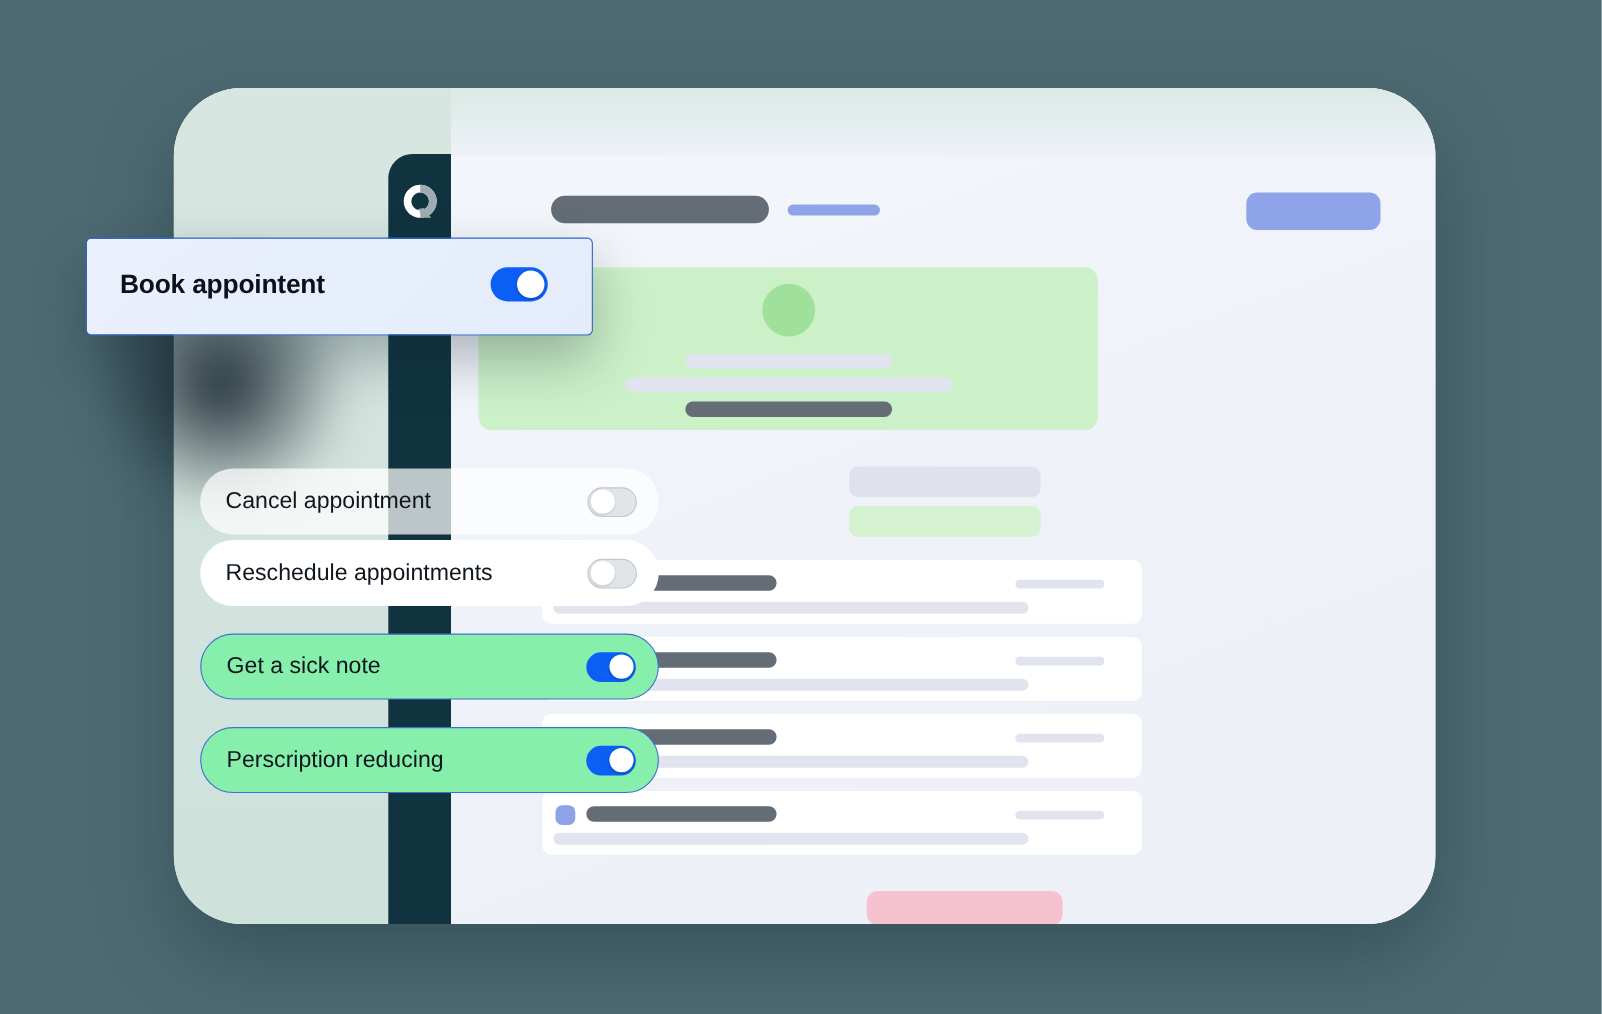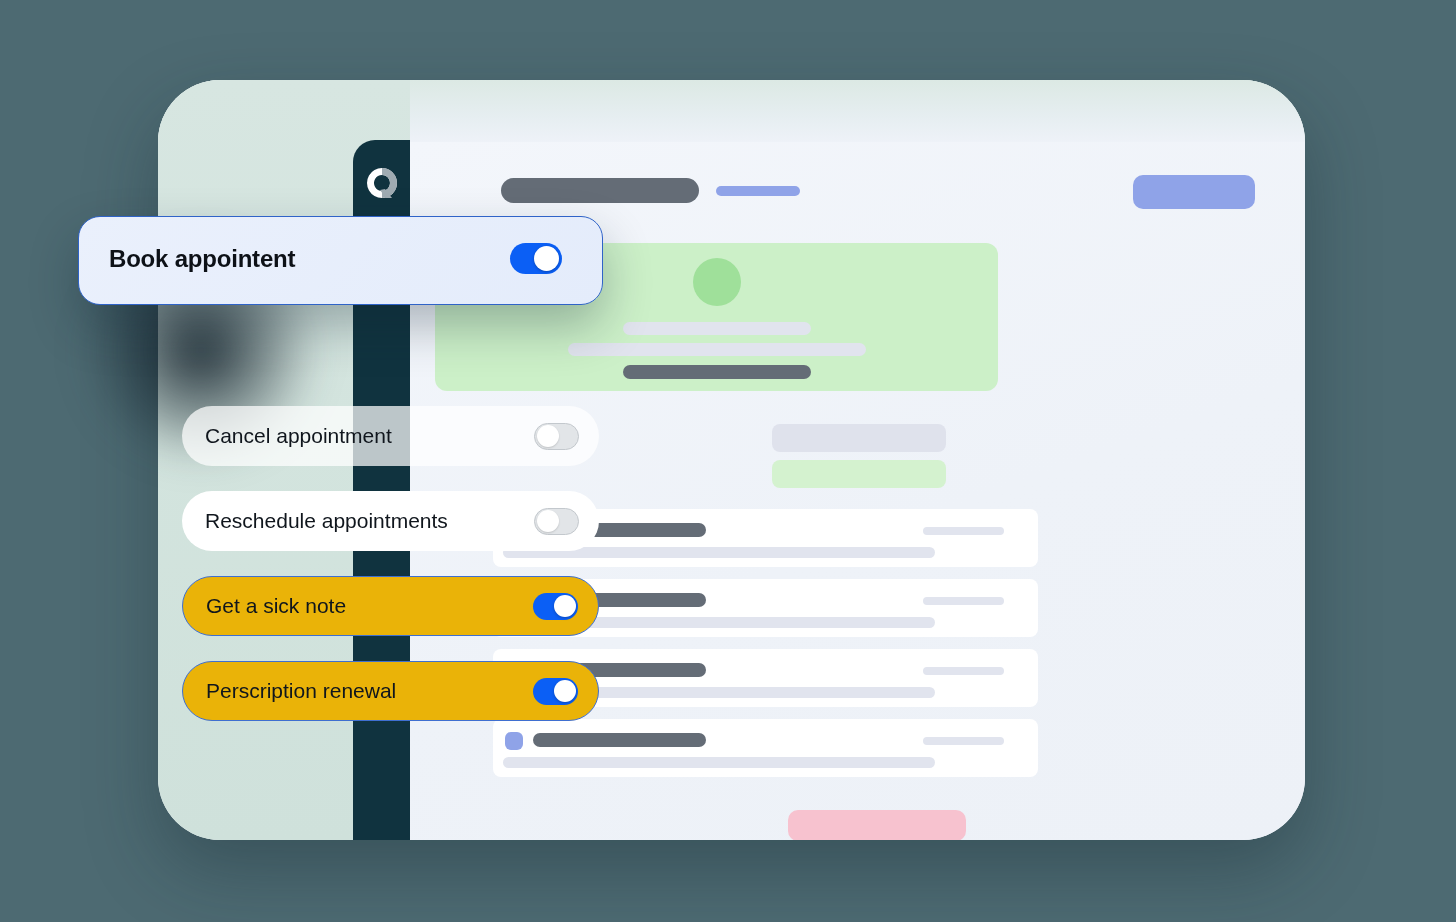--- a/index.html
+++ b/index.html
@@ -193,25 +193,25 @@
     position: absolute;
     left: 36px; top: 190px;
     width: 330px; height: 320px;
     border-radius: 60px;
     background: radial-gradient(closest-side, rgba(20,35,45,.95), rgba(20,35,45,.0) 72%);
     filter: blur(18px);
   }
   .feature-card {
     position: absolute;
     left: 78px; top: 216px;
-    width: 525px;
+    width: 461px;
     padding: 26px 40px 30px 30px;
     background: linear-gradient(135deg, #eaf0fc 0%, #e4ecfb 100%);
     border: 1.5px solid #2f63c8;
-    border-radius: 22px;
+    border-radius: 5px;
     box-shadow: 0 22px 48px rgba(15,35,50,.30);
   }
   .feature-head {
     display: flex;
     align-items: center;
     justify-content: space-between;
     gap: 16px;
   }
   .feature-title {
     font-size: 24px;
@@ -262,26 +262,27 @@
     justify-content: space-between;
     padding: 0 20px 0 23px;
     border-radius: 999px;
   }
   .option-label {
     font-size: 21px;
     color: #10161d;
   }
   .option.muted {
     background: rgba(255,255,255,.72);
+    margin-top: 20px;
   }
   .option.plain {
     background: #ffffff;
   }
   .option.active {
-    background: #eab308;
+    background: #86efac;
     border: 1.2px solid #3f6fd0;
   }
 
   .opt-1 { top: 406px; }
   .opt-2 { top: 491px; }
   .opt-3 { top: 576px; }
   .opt-4 { top: 661px; }
 </style>
 </head>
 <body>
@@ -375,17 +376,17 @@
 </div>
 
 <div class="option active opt-3">
   <span class="option-label">Get a sick note</span>
   <span class="switch small on">
     <span class="knob"></span>
   </span>
 </div>
 
 <div class="option active opt-4">
-  <span class="option-label">Perscription renewal</span>
+  <span class="option-label">Perscription reducing</span>
   <span class="switch small on">
     <span class="knob"></span>
   </span>
 </div>
 
 </body></html>

